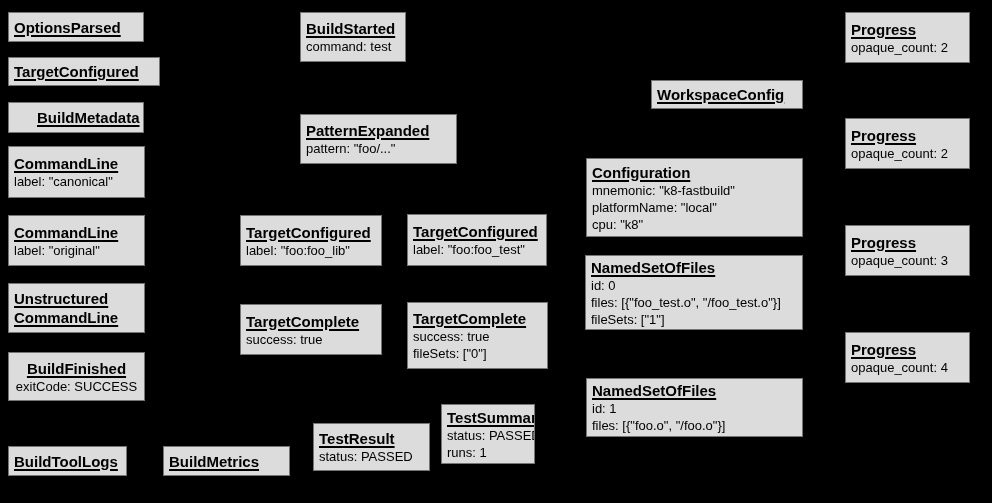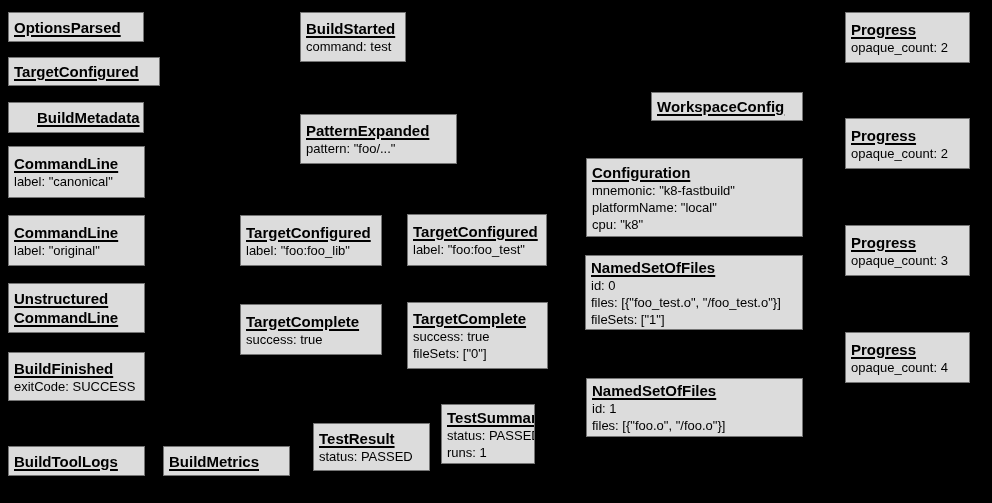--- a/index.html
+++ b/index.html
@@ -64,25 +64,25 @@
       <div class="node-line">label: "canonical"</div>
     </div>
     <div class="node" style="left: 8px; top: 215px; width: 137px; height: 51px;">
       <div class="node-title">CommandLine</div>
       <div class="node-line">label: "original"</div>
     </div>
     <div class="node" style="left: 8px; top: 283px; width: 137px; height: 50px;">
       <div class="node-title">Unstructured</div>
       <div class="node-title">CommandLine</div>
     </div>
-    <div class="node" style="left: 8px; top: 352px; width: 137px; height: 49px;">
+    <div class="node" style="left: 8px; top: 352px; width: 137px; height: 49px; align-items: center;">
       <div class="node-title">BuildFinished</div>
       <div class="node-line">exitCode: SUCCESS</div>
     </div>
-    <div class="node" style="left: 8px; top: 446px; width: 137px; height: 30px;">
+    <div class="node" style="left: 8px; top: 446px; width: 119px; height: 30px;">
       <div class="node-title">BuildToolLogs</div>
     </div>
     <div class="node" style="left: 163px; top: 446px; width: 127px; height: 30px;">
       <div class="node-title">BuildMetrics</div>
     </div>
     <div class="node" style="left: 300px; top: 12px; width: 106px; height: 50px;">
       <div class="node-title">BuildStarted</div>
       <div class="node-line">command: test</div>
     </div>
     <div class="node" style="left: 300px; top: 114px; width: 157px; height: 50px;">
@@ -108,21 +108,21 @@
     </div>
     <div class="node" style="left: 313px; top: 423px; width: 117px; height: 48px;">
       <div class="node-title">TestResult</div>
       <div class="node-line">status: PASSED</div>
     </div>
     <div class="node" style="left: 441px; top: 404px; width: 94px; height: 60px;">
       <div class="node-title">TestSummary</div>
       <div class="node-line">status: PASSED</div>
       <div class="node-line">runs: 1</div>
     </div>
-    <div class="node" style="left: 651px; top: 92px; width: 152px; height: 29px;">
+    <div class="node" style="left: 651px; top: 80px; width: 152px; height: 29px;">
       <div class="node-title">WorkspaceConfig</div>
     </div>
     <div class="node" style="left: 586px; top: 158px; width: 217px; height: 79px;">
       <div class="node-title">Configuration</div>
       <div class="node-line">mnemonic: "k8-fastbuild"</div>
       <div class="node-line">platformName: "local"</div>
       <div class="node-line">cpu: "k8"</div>
     </div>
     <div class="node" style="left: 585px; top: 255px; width: 218px; height: 75px;">
       <div class="node-title">NamedSetOfFiles</div>

